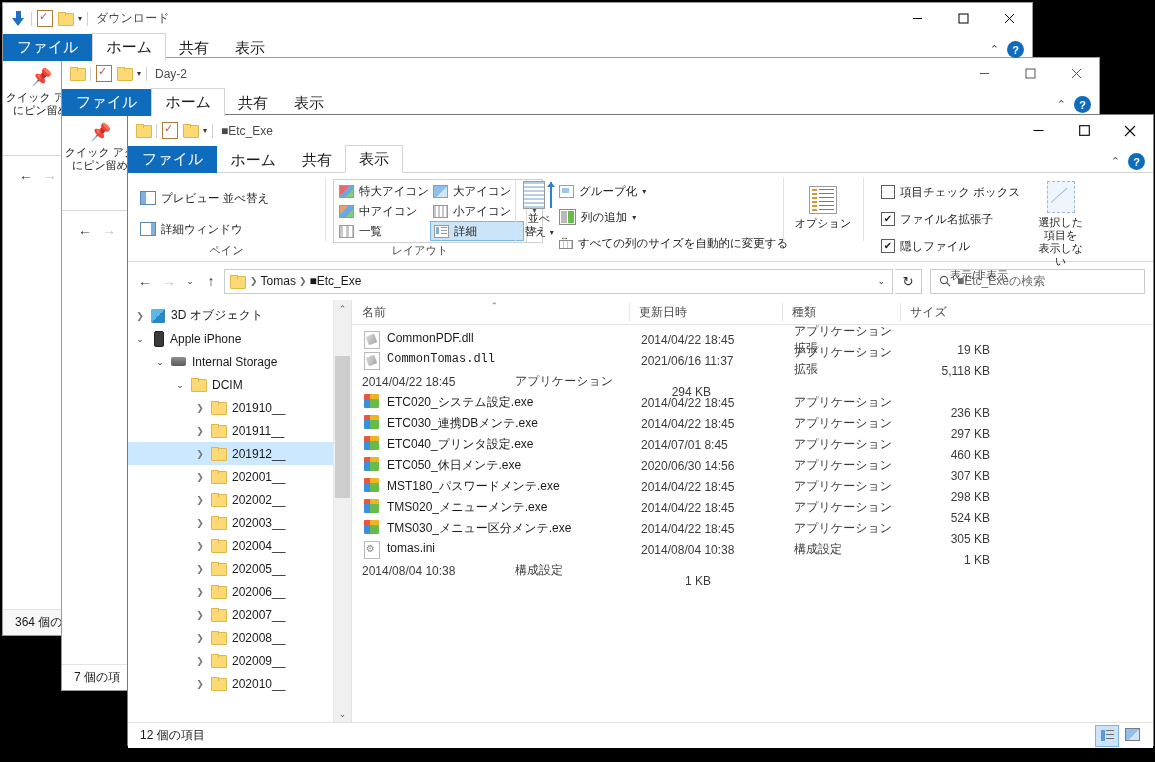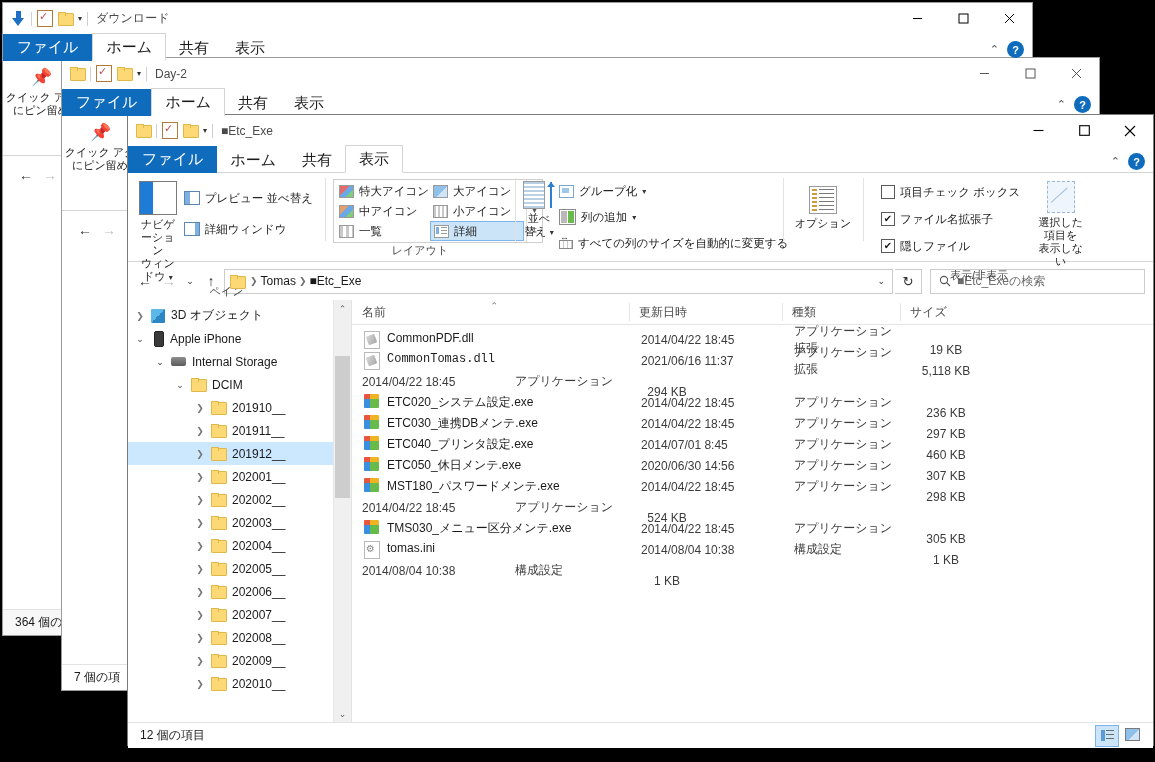--- a/index.html
+++ b/index.html
@@ -163,21 +163,21 @@
 
   .listpane { flex:1; position:relative; background:#fff; }
   .colhead { height:24px; display:flex; border-bottom:1px solid #e5e5e5; background:#fff; position:relative;}
   .ch { font-size:12px; color:#4a4a4a; display:flex; align-items:center; padding-left:10px; position:relative; }
   .ch + .ch:before { content:""; position:absolute; left:0; top:3px; bottom:3px; width:1px; background:#e5e5e5;}
   .sortmark{ position:absolute; left:50%; top:1px; font-size:9px; color:#7a7a7a;}
 
   .frow { height:21px; display:flex; align-items:center; font-size:12px; color:#1a1a1a; }
   .fname { display:flex; align-items:flex-start; gap:7px; padding-left:12px; }
   .fcell { color:#3b3b3b; }
-  .fcell.num { text-align:center; padding-right:14px;margin-top:20px; }
+  .fcell.num { text-align:right; padding-right:14px;margin-top:20px; }
 
   .ic-dll { width:14px; height:16px; flex:none; background:#fff; border:1px solid #b9b9b9; position:relative;}
   .ic-dll:after{ content:""; position:absolute; left:2px; top:3px; width:9px; height:9px;
       background:linear-gradient(135deg,#d8d8d8,#a8a8a8); border-radius:1px; transform:rotate(-20deg);}
   .ic-exe { width:16px; height:15px; flex:none; position:relative; }
   .ic-exe i{ position:absolute; width:9px; height:9px; border-radius:1px; }
   .ic-exe i:nth-child(1){ left:0; top:0; background:#e8563f; }
   .ic-exe i:nth-child(2){ left:6px; top:0; background:#f0b323; }
   .ic-exe i:nth-child(3){ left:0; top:5px; background:#3b8fe0; }
   .ic-exe i:nth-child(4){ left:6px; top:5px; background:#67bb4a; }
@@ -364,30 +364,20 @@
       <div class="ribbon-right">
         <span class="chev-up">⌃</span>
         <span class="helpbtn">?</span>
       </div>
     </div>
 
     <div class="ribbon">
 
       <div class="rgroup" style="width:197px;">
         <div class="rgroup-body">
-          <div class="bigbtn">
-            <span class="navpane-ic">
-                <i></i>
-              </span>
-            <span class="lbl">
-              <span>ナビゲーション</span><br>
-              <span>ウィンドウ</span>
-              <span class="dd-caret">▾</span>
-            </span>
-          </div>
           <div style="display:flex; flex-direction:column; gap:9px; padding-top:10px;">
             <div class="smallbtn">
               <span class="minipane">
                   <i></i>
                 </span>
               <span>プレビュー 並べ替え</span>
             </div>
             <div class="smallbtn">
               <span class="minipane right det">
                   <i></i>
@@ -737,20 +727,29 @@
                   <i></i>
                   <i></i>
                 </span>
                 <span>MST180_パスワードメンテ.exe</span>
               </div>
               <div class="fcell" style="width: 143px; padding-left: 10px;">2014/04/22 18:45</div>
               <div class="fcell" style="width: 108px; padding-left: 10px;">アプリケーション</div>
               <div class="fcell num" style="width: 88px;">298 KB</div>
             </div>
             <div class="frow">
+              <div class="fname" style="width: 267px;">
+                <span class="ic-exe">
+                  <i></i>
+                  <i></i>
+                  <i></i>
+                  <i></i>
+                </span>
+                <span>TMS020_メニューメンテ.exe</span>
+              </div>
               <div class="fcell" style="width: 143px; padding-left: 10px;">2014/04/22 18:45</div>
               <div class="fcell" style="width: 108px; padding-left: 10px;">アプリケーション</div>
               <div class="fcell num" style="width: 88px;">524 KB</div>
             </div>
             <div class="frow">
               <div class="fname" style="width: 267px;">
                 <span class="ic-exe">
                   <i></i>
                   <i></i>
                   <i></i>

